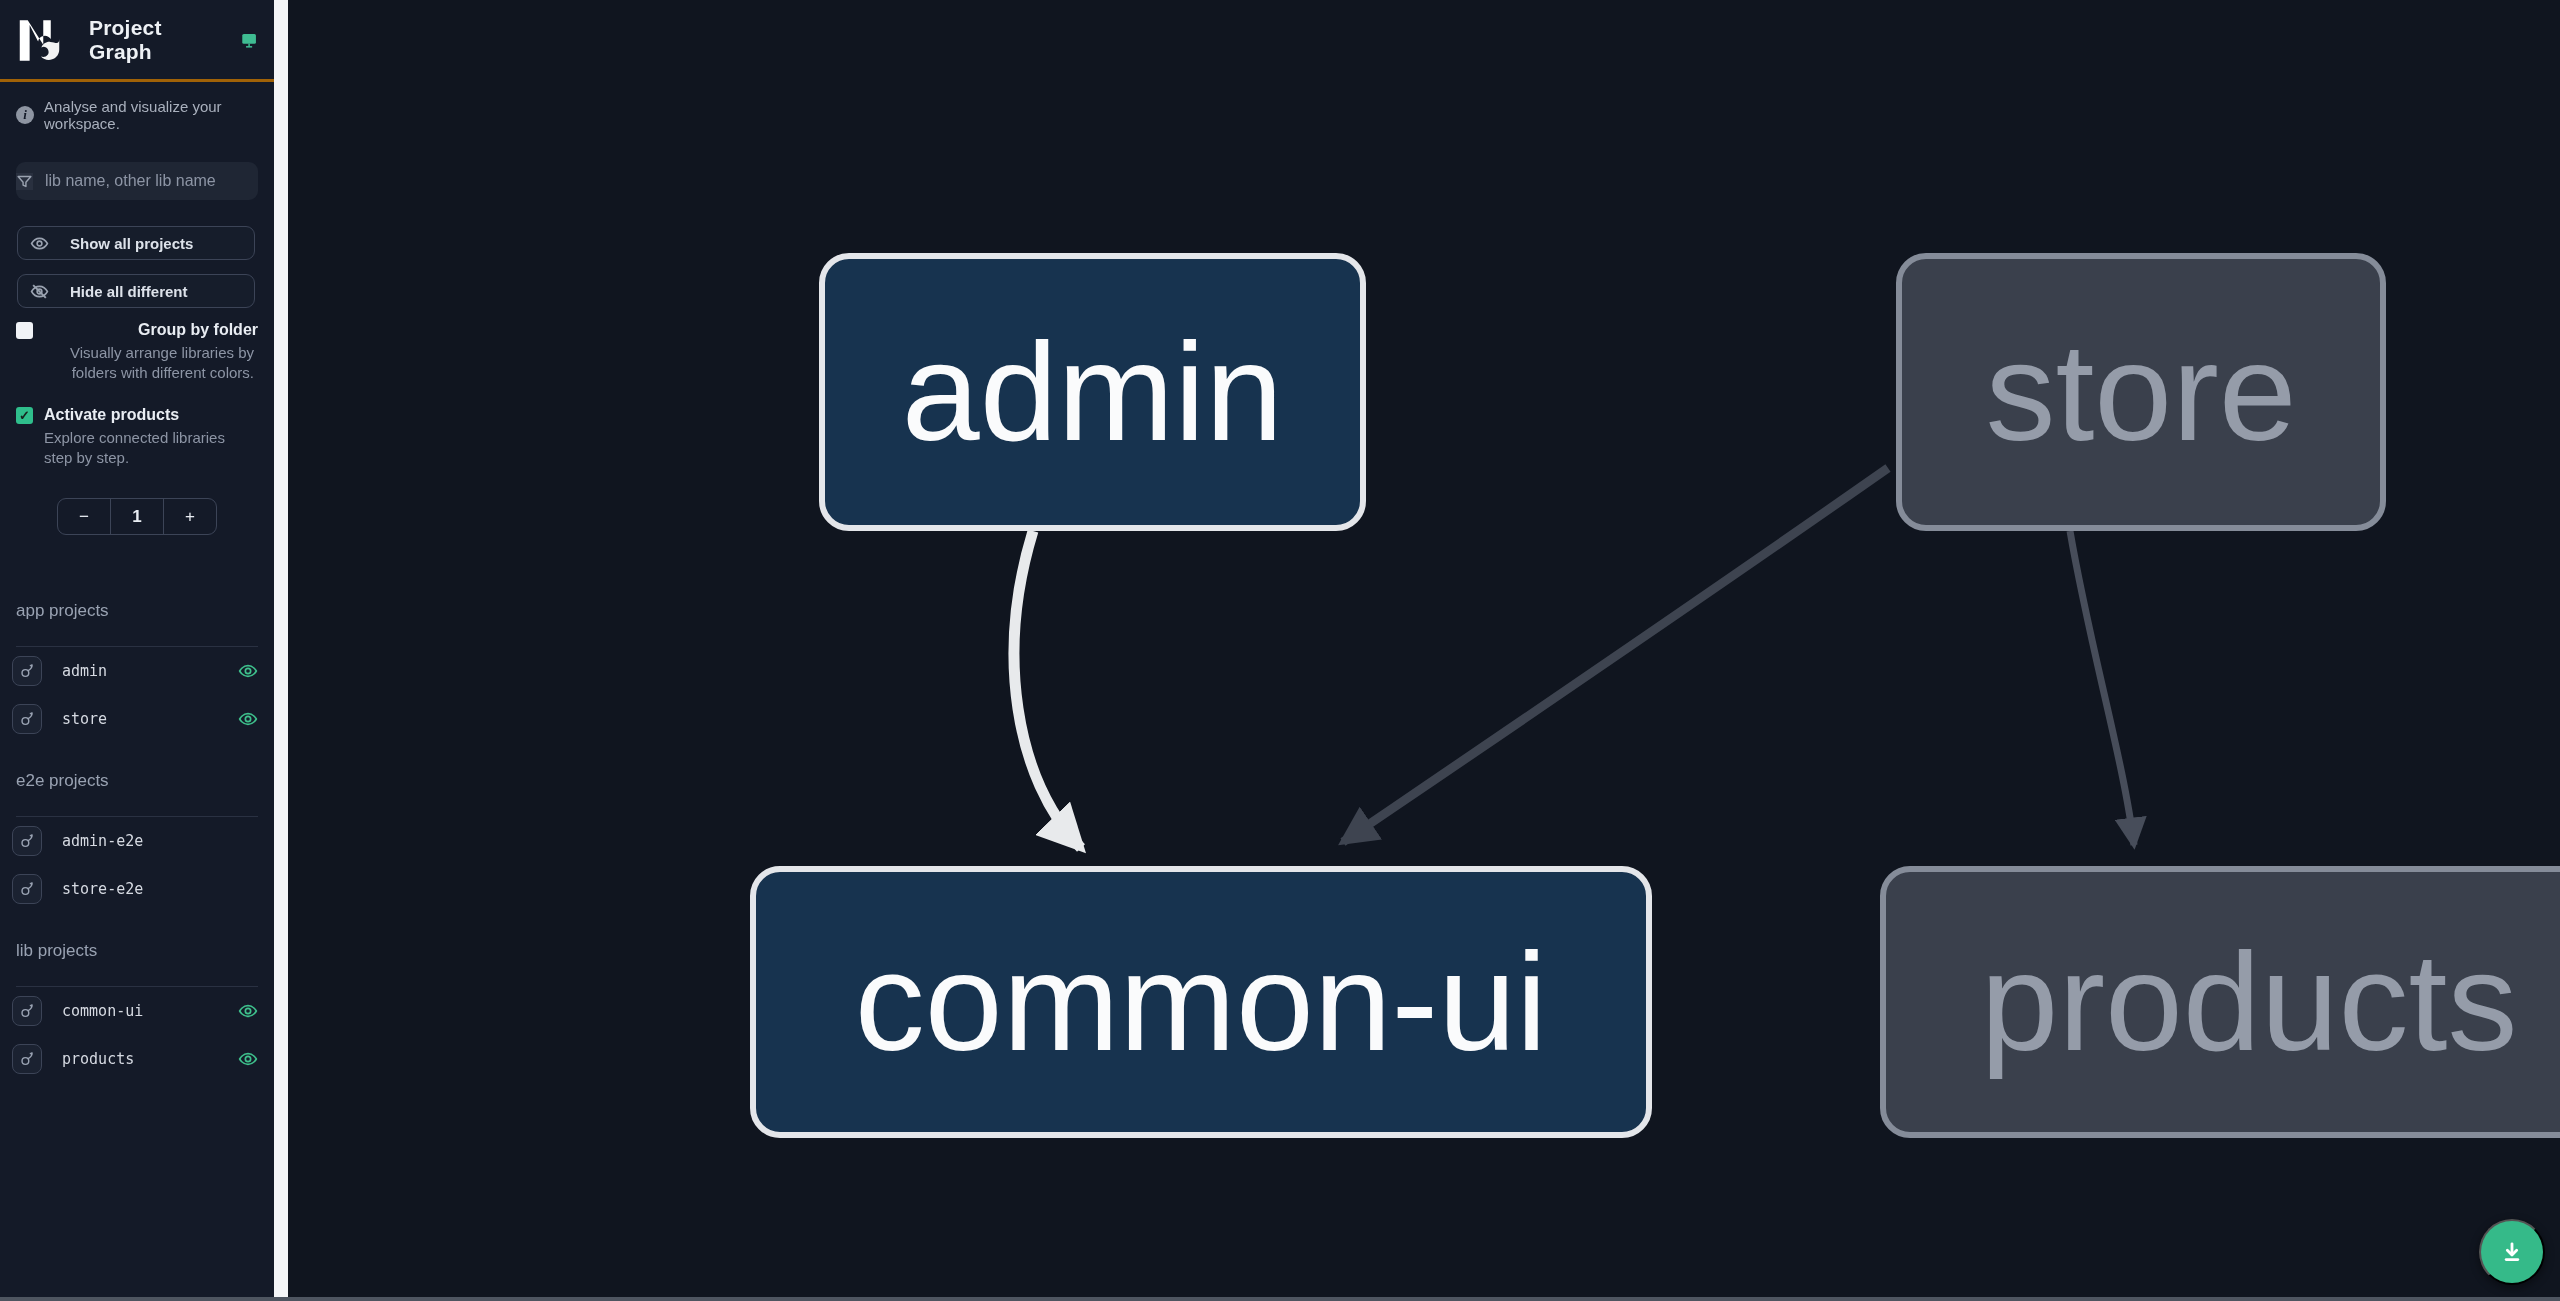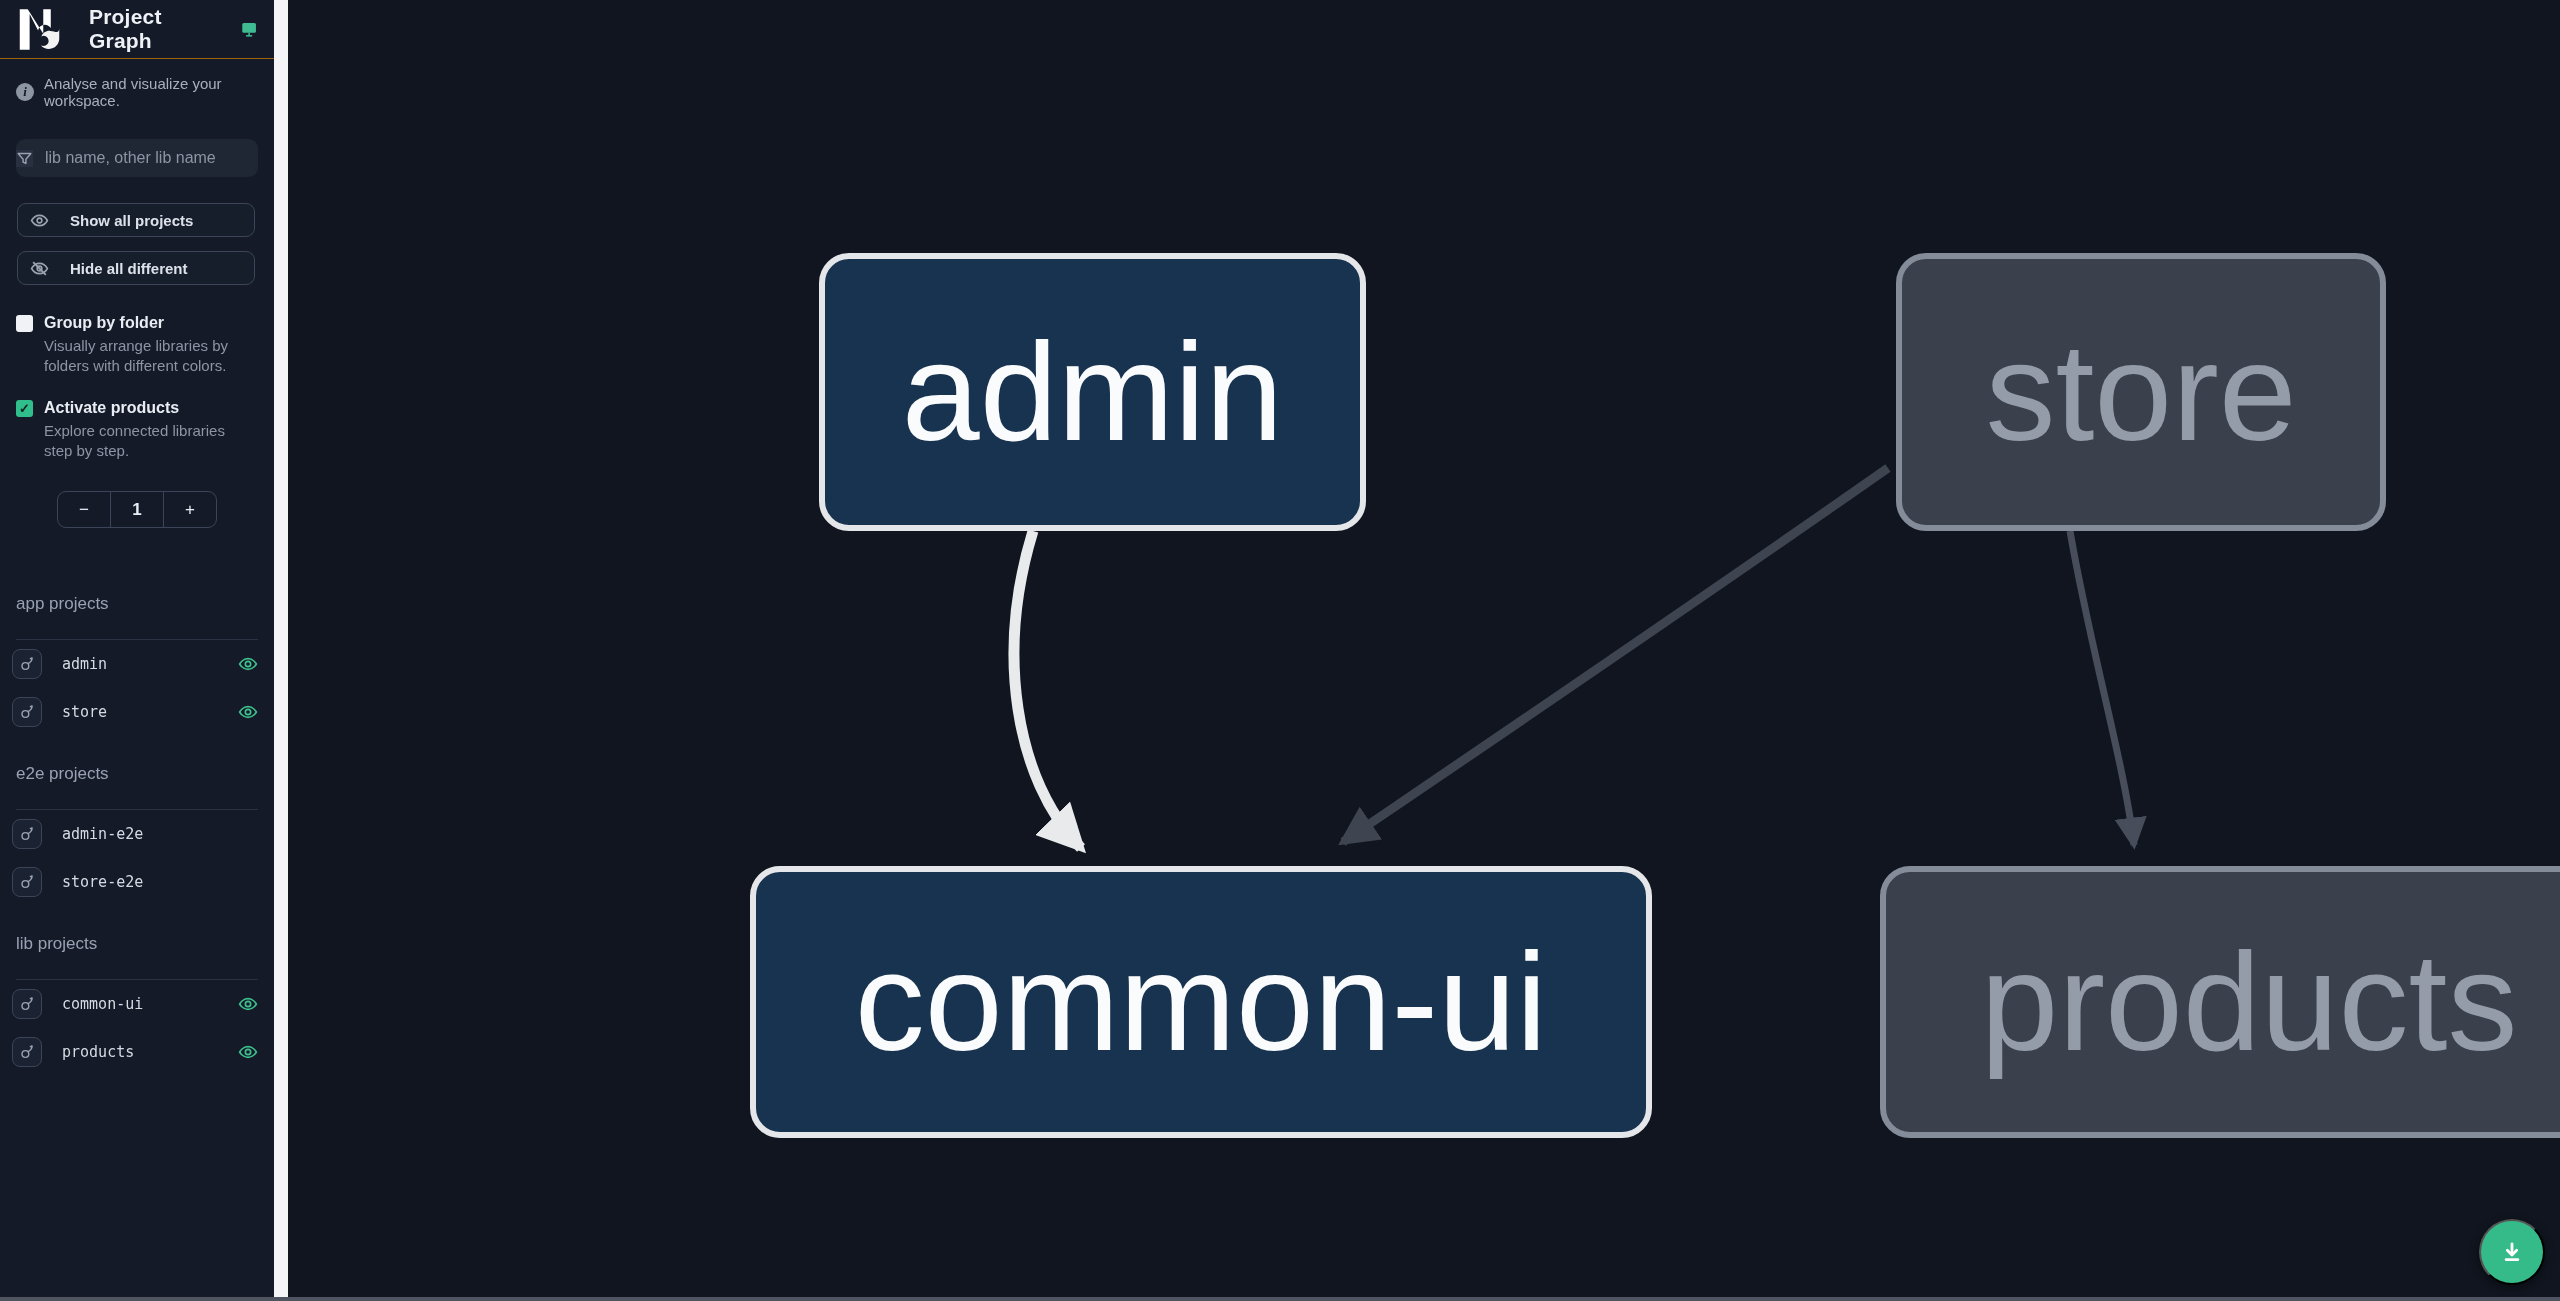--- a/index.html
+++ b/index.html
@@ -11,22 +11,22 @@
   .sidebar { position:absolute; left:0; top:0; width:274px; height:1297px;
              background:#141a28; z-index:5; }
   .sidebar-scrollbar { position:absolute; left:274px; top:0; width:14px; height:1297px;
                        background:#f4f5f7; z-index:6; }
   .canvas { position:absolute; left:288px; top:0; right:0; height:1297px;
             background:#10151f; overflow:hidden; }
   .bottom-edge { position:absolute; left:0; bottom:0; width:2560px; height:4px;
                  background:#4e5560; z-index:9; }
 
   
-  .sb-header { height:59px; display:flex; align-items:center; gap:14px;
-               padding:0 16px; border-bottom:1px solid #a16207; }
+  .sb-header { height:82px; display:flex; align-items:center; gap:14px;
+               padding:0 16px; border-bottom:3px solid #a16207; }
   .nx-logo { width:47px; height:44px; flex:0 0 auto; }
   .sb-title { font-size:21px; font-weight:700; color:#eef1f5; letter-spacing:.2px; margin-left:12px; }
   .monitor-icon { width:20px; height:20px; margin-left:8px; }
 
   .sb-tagline { display:flex; align-items:center; gap:10px; margin:16px 16px 0 16px;
                 color:#a9b0bd; font-size:15px; }
   .info-icon { width:18px; height:18px; border-radius:50%; background:#8e95a2;
                color:#141a28; font-size:13px; font-weight:700; display:flex;
                align-items:center; justify-content:center; font-family:"Liberation Serif",serif;
                font-style:italic; flex:0 0 auto; }
@@ -144,21 +144,21 @@
 
     <button class="sb-btn">
       <svg width="19" height="19" viewBox="0 0 24 24" fill="none" stroke="#9aa2b0" stroke-width="2">
         <path d="M2 12s3.5-6.5 10-6.5S22 12 22 12s-3.5 6.5-10 6.5S2 12 2 12z"></path>
         <circle cx="12" cy="12" r="3"></circle>
         <line x1="4" y1="4" x2="20" y2="20" stroke-width="2.4"></line>
       </svg>
       <span>Hide all different</span>
     </button>
 
-    <div class="toggle" style="margin-top:28px;">
+    <div class="toggle" style="margin-top:12px;text-align:right;">
       <span class="checkbox"></span>
       <div class="toggle-label">Group by folder</div>
       <div class="toggle-desc">Visually arrange libraries by folders with different colors.</div>
     </div>
 
     <div class="toggle">
       <span class="checkbox checked"></span>
       <div class="toggle-label">Activate products</div>
       <div class="toggle-desc">Explore connected libraries step by step.</div>
     </div>

